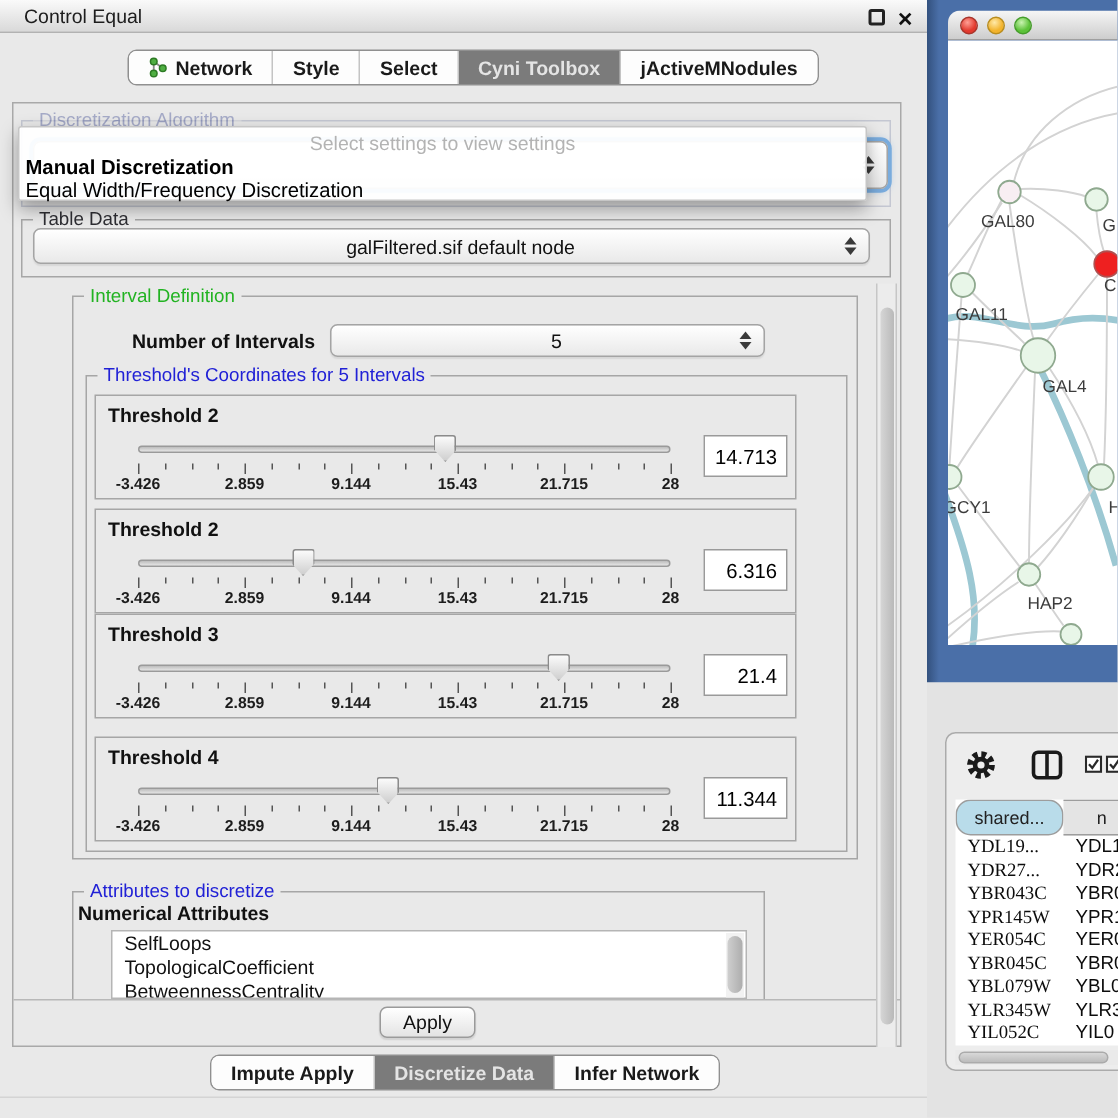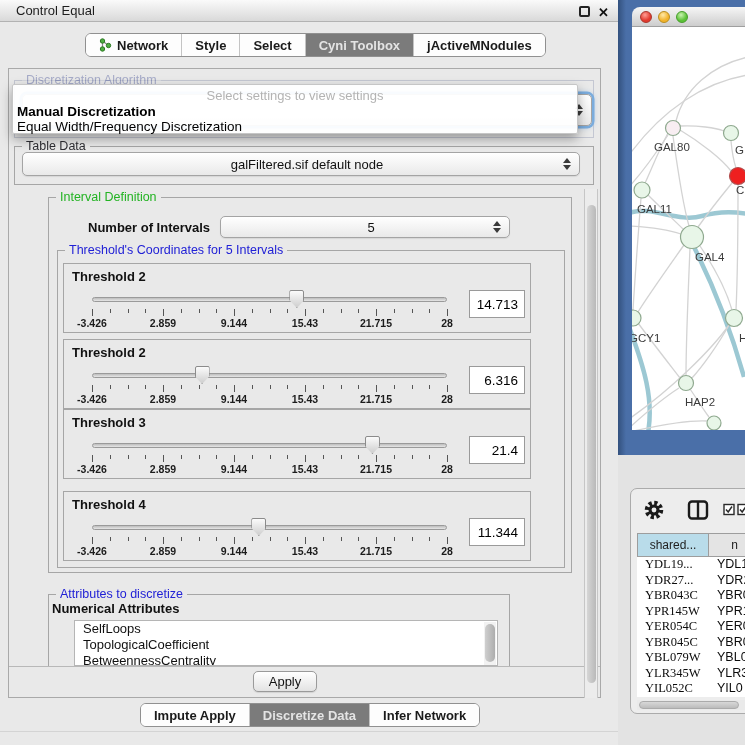--- a/index.html
+++ b/index.html
@@ -108,21 +108,21 @@
 
   .table-panel { position:absolute; left:618px; top:455px; width:127px; height:290px; background:#e3e3e3; }
   .tp-title { position:absolute; left:18px; top:7px; font-size:19px; color:#161616;margin-top:32px; }
   .tp-sub { position:absolute; left:12px; top:33px; width:130px; height:226px;
     background:#ededed; border:1px solid #ababab; border-radius:7px 0 0 7px; }
   .tp-toolbar { position:absolute; left:0; top:8px; width:130px; height:28px; }
   .tp-table { position:absolute; left:6px; top:44px; width:124px; height:164px; background:#fff; overflow:hidden; }
   .tp-head { display:flex; height:24px; font-size:12px; color:#222; }
   .tp-head .hc { border:1px solid #9d9d9d; border-left-width:0; display:flex;
     align-items:center; justify-content:center; }
-  .tp-head .hc:first-child { border-left-width:1px; }
+  .tp-head .hc:first-child { border-left-width:1px;border-radius:10px; }
   .tp-row { display:flex; height:15.5px; font-size:12.5px; color:#0c0c0c; }
   .tp-row .c1 { width:72px; padding-left:8px;font-family:Liberation Serif, serif; }
   .tp-row .c2 { padding-left:8px; }
   .tp-hscroll { position:absolute; left:6px; top:211px; width:124px; height:10px; background:#eaeaea; }
   .tp-hscroll .th { position:absolute; left:2px; top:1px; width:100px; height:8px;
     background:linear-gradient(#d8d8d8,#bcbcbc); border-radius:4px; border:1px solid #ababab; }
 </style>
 </head>
 <body>
 

